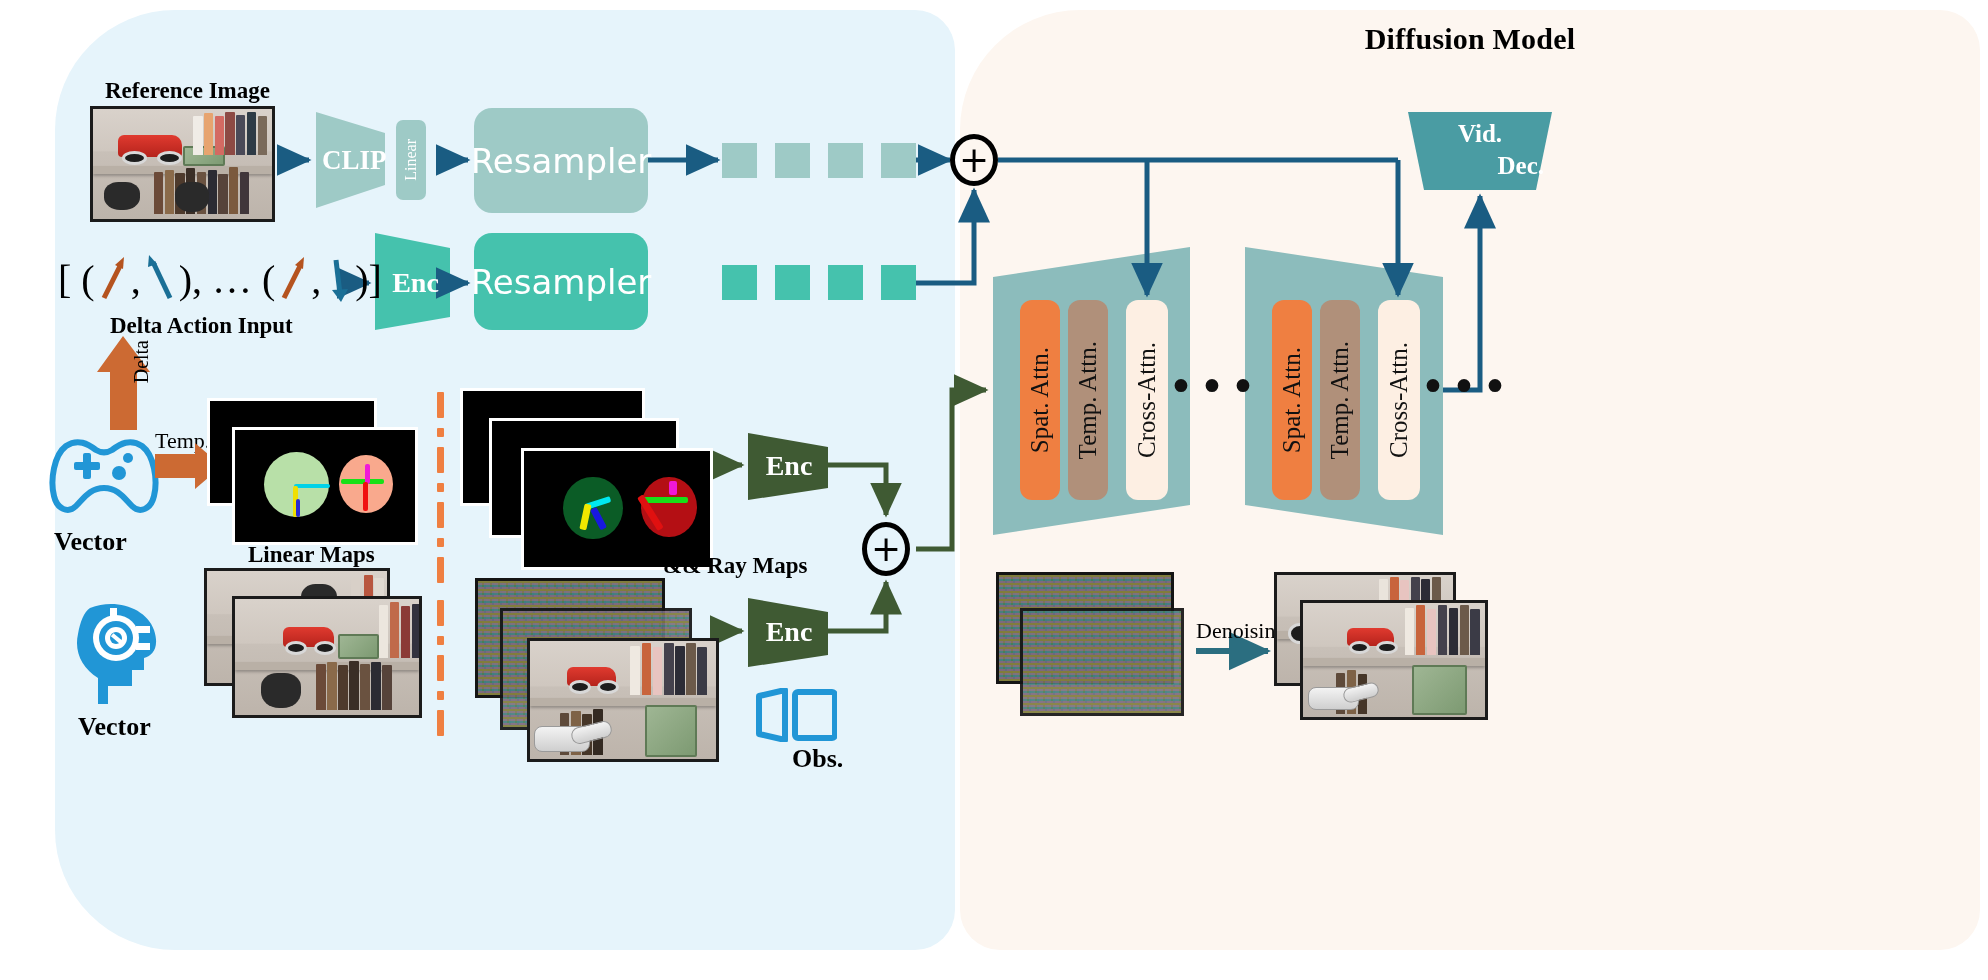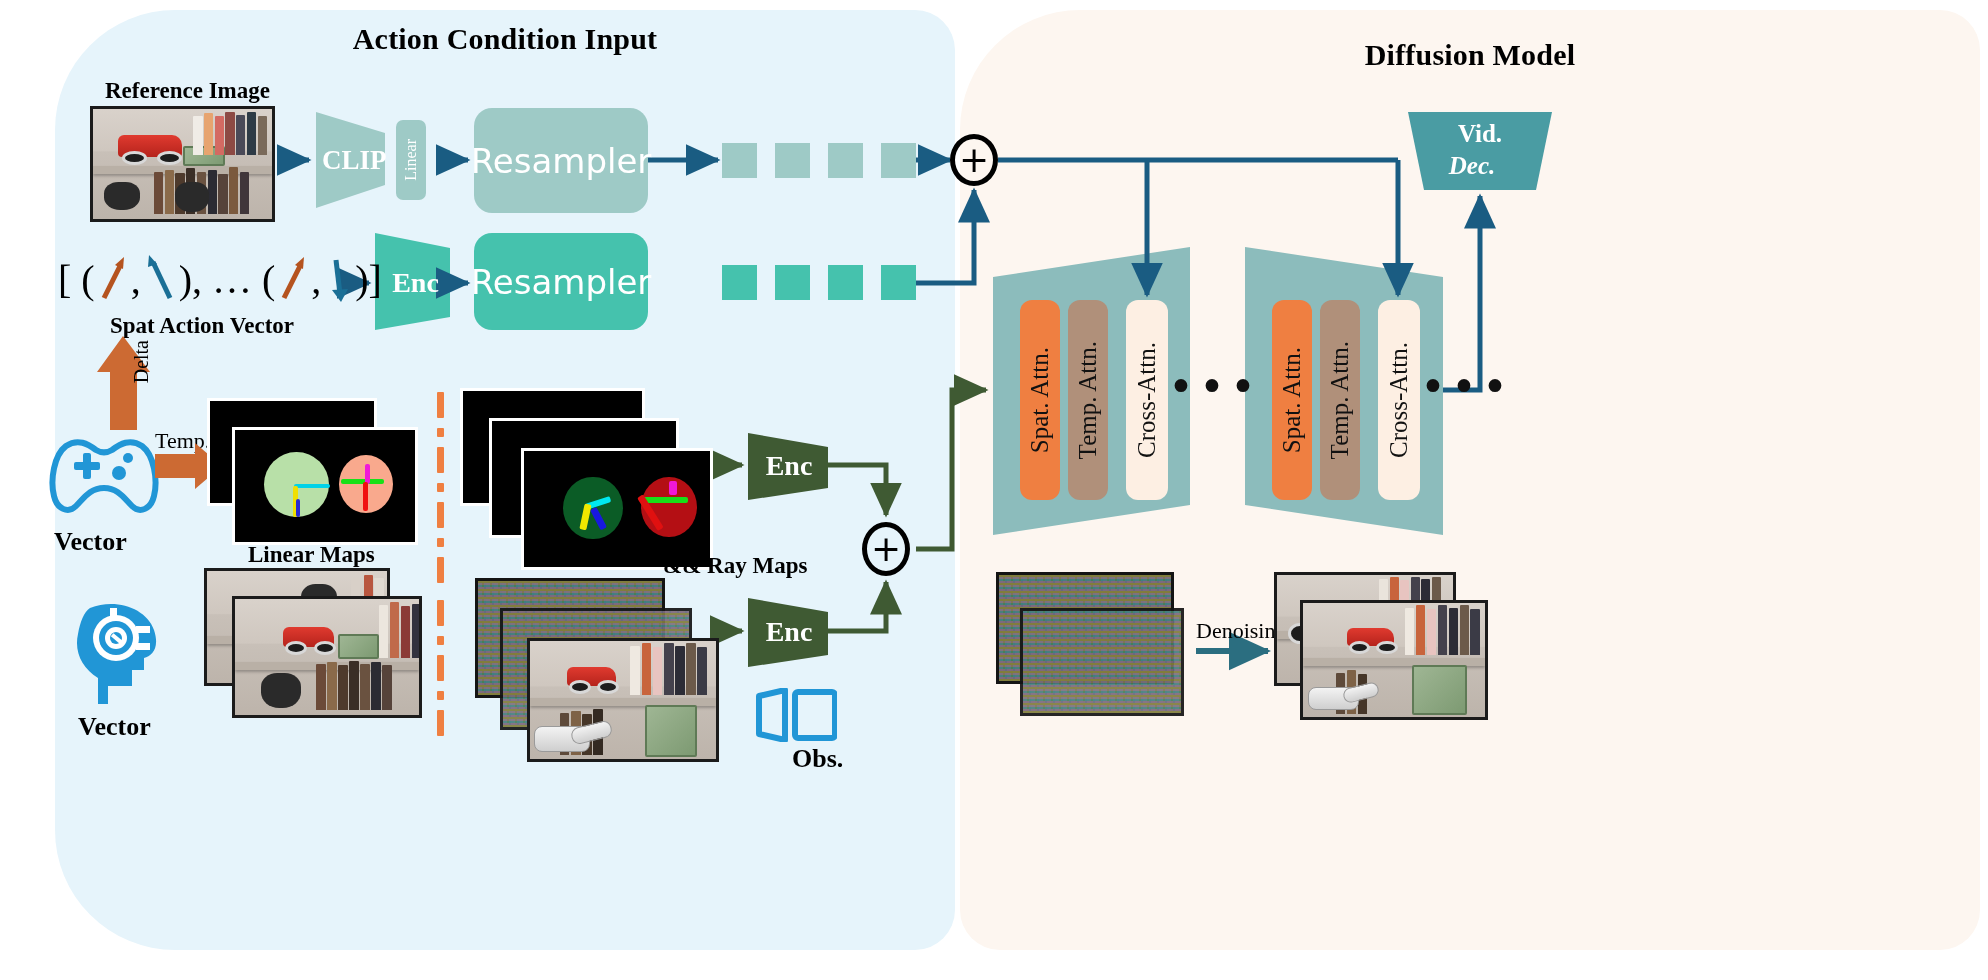--- a/index.html
+++ b/index.html
@@ -122,22 +122,21 @@
   .obsicon { position:absolute; }
 </style>
 </head>
 <body>
 
 <div id="stage">
 
   <div class="panel-left"></div>
   <div class="panel-right"></div>
 
-  <div class="panel-title" style="left:55px; top:22px; width:900px;">Action Condition Input</div>
-  <div class="panel-title" style="left:960px; top:38px; width:1020px;">Diffusion Model</div>
+  <div class="panel-title" style="left:960px; top:22px; width:1020px;">Diffusion Model</div>
 
   <div class="lbl" style="left:105px; top:78px; font-size:23px;">Reference Image</div>
 
   <div class="photo" style="left:90px; top:106px; width:185px; height:116px;">
     <div class="shelfline" style="top:52%;"></div>
     <div class="car" style="left:14%; top:24%; width:36%; height:20%;"></div>
     <div class="wheel" style="left:16%; top:38%; width:14%; height:13%;"></div>
     <div class="wheel" style="left:36%; top:38%; width:14%; height:13%;"></div>
     <div class="greenbook" style="left:50%; top:34%; width:24%; height:18%;"></div>
     <div class="book" style="left:56%; top:6%; height:36%; background:#f0ece6;"></div>
@@ -254,21 +253,21 @@
       <polygon points="27,5 18,13 26,17" fill="#b5531f"></polygon>
     </svg>
     <span>,</span>
     <svg width="30" height="54" viewBox="0 0 30 54">
       <line x1="13" y1="8" x2="17" y2="42" stroke="#1a6f96" stroke-width="5"></line>
       <polygon points="18,50 9,38 25,37" fill="#1a6f96"></polygon>
     </svg>
     <span>)]</span>
   </div>
 
-  <div class="lbl" style="left:110px; top:313px; font-size:23px;">Spat Action Vector</div>
+  <div class="lbl" style="left:110px; top:313px; font-size:23px;">Delta Action Input</div>
 
   <svg class="ovl">
     <polygon points="123,336 150,372 137,372 137,430 110,430 110,372 97,372" fill="#cc6a33" transform="translate(0,0)"></polygon>
   </svg>
   <div class="lbl" style="left:130px; top:340px; font-size:20px; writing-mode:vertical-rl; transform:rotate(180deg); font-weight:normal;">Delta</div>
 
   <div class="lbl" style="left:388px; top:267px; width:55px; text-align:center; font-size:28px; color:#fff;">Enc</div>
 
   <div class="rrect" style="left:474px; top:233px; width:174px; height:97px; background:#45c2ad; font-size:34px;">
     <span>Resampler</span>
@@ -437,21 +436,21 @@
   </div>
   <div class="attn-chip" style="left:1320px; top:300px; width:40px; height:200px; background:#b0907a;">
     <span>Temp. Attn.</span>
   </div>
   <div class="attn-chip" style="left:1378px; top:300px; width:42px; height:200px; background:#fdefe3;">
     <span>Cross-Attn.</span>
   </div>
   <div class="dots" style="left:1420px; top:365px;">•••</div>
 
   <div class="lbl" style="left:1408px; top:120px; width:144px; text-align:center; font-size:25px; color:#fff;">Vid.</div>
-  <div class="lbl" style="left:1400px; top:152px; width:144px; text-align:center; font-size:25px; color:#fff;font-style:italic;">Dec.</div>
+  <div class="lbl" style="left:1400px; top:152px; width:144px; text-align:right; font-size:25px; color:#fff;">Dec.</div>
 
   <div class="noise" style="left:996px; top:572px; width:178px; height:112px;"></div>
   <div class="noise soft" style="left:1020px; top:608px; width:164px; height:108px;"></div>
 
   <div class="lbl" style="left:1196px; top:618px; font-size:22px; font-weight:normal;">Denoising</div>
 
   <div class="photo" style="left:1274px; top:572px; width:182px; height:114px;">
     <div class="shelfline" style="top:52%;"></div>
     <div class="book" style="left:58%; top:4%; height:44%; background:#eae4dc;"></div>
     <div class="book" style="left:64%; top:2%; height:46%; background:#c8643c;"></div>

